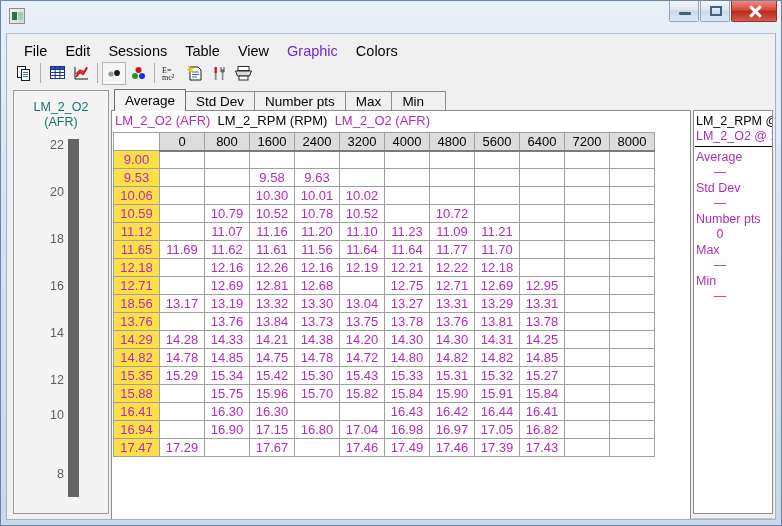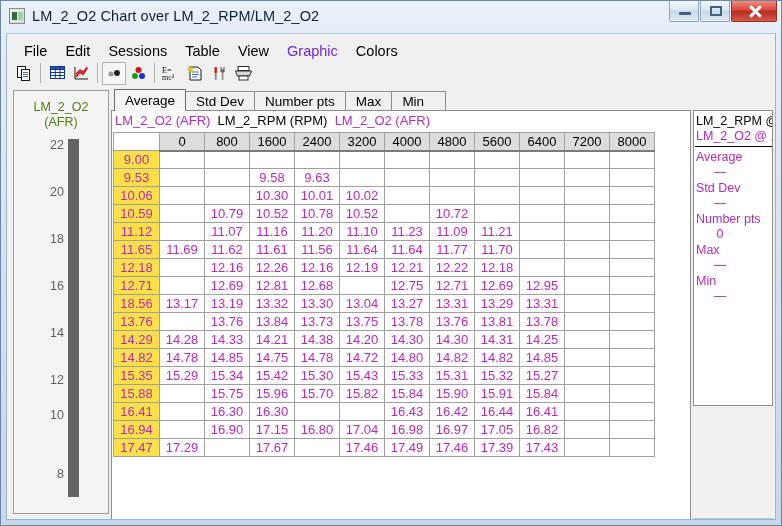--- a/index.html
+++ b/index.html
@@ -225,21 +225,21 @@
     position: absolute;
     left: 6px; top: 56px;
     width: 96px; height: 424px;
     background: #f4f4f4;
     border: 1px solid #9a9a9a;
     box-sizing: border-box;
   }
   .axis-title {
     text-align: center;
     font-size: 12.5px;
-    color: #4d7c0f;
+    color: #0f766e;
     margin-top: 9px;
     line-height: 15px;
   }
   .axis-scale {
     position: absolute;
     left: 0; top: 48px;
     width: 96px; bottom: 8px;
   }
   .axis-bar {
     position: absolute;
@@ -314,21 +314,21 @@
   table.grid td.val {
     width: 45px;
     background: #ffffff;
     color: #b32db3;
   }
 
   
   .stats-pane {
     position: absolute;
     left: 686px; top: 76px;
-    width: 80px; height: 296px;
+    width: 80px; height: 404px;
     background: #ffffff;
     border: 1px solid #8d8d8d;
     box-sizing: border-box;
     overflow: hidden;
   }
   .stats-head {
     padding: 3px 0 0 2px;
     font-size: 12.5px;
     line-height: 15px;
     white-space: nowrap;
@@ -390,21 +390,20 @@
   }
 </style>
 </head>
 <body>
 
 <div id="app">
   <div class="win-frame"></div>
 
   <div class="titlebar">
     <div class="title-icon"></div>
-    <div class="title-text">LM_2_O2 Chart over LM_2_RPM/LM_2_O2</div>
     <div class="caption-btns">
       <div class="cap-btn cap-min"></div>
       <div class="cap-btn cap-max"></div>
       <div class="cap-btn cap-close">
         <span class="x1"></span>
           <span class="x2"></span>
       </div>
     </div>
   </div>
 

